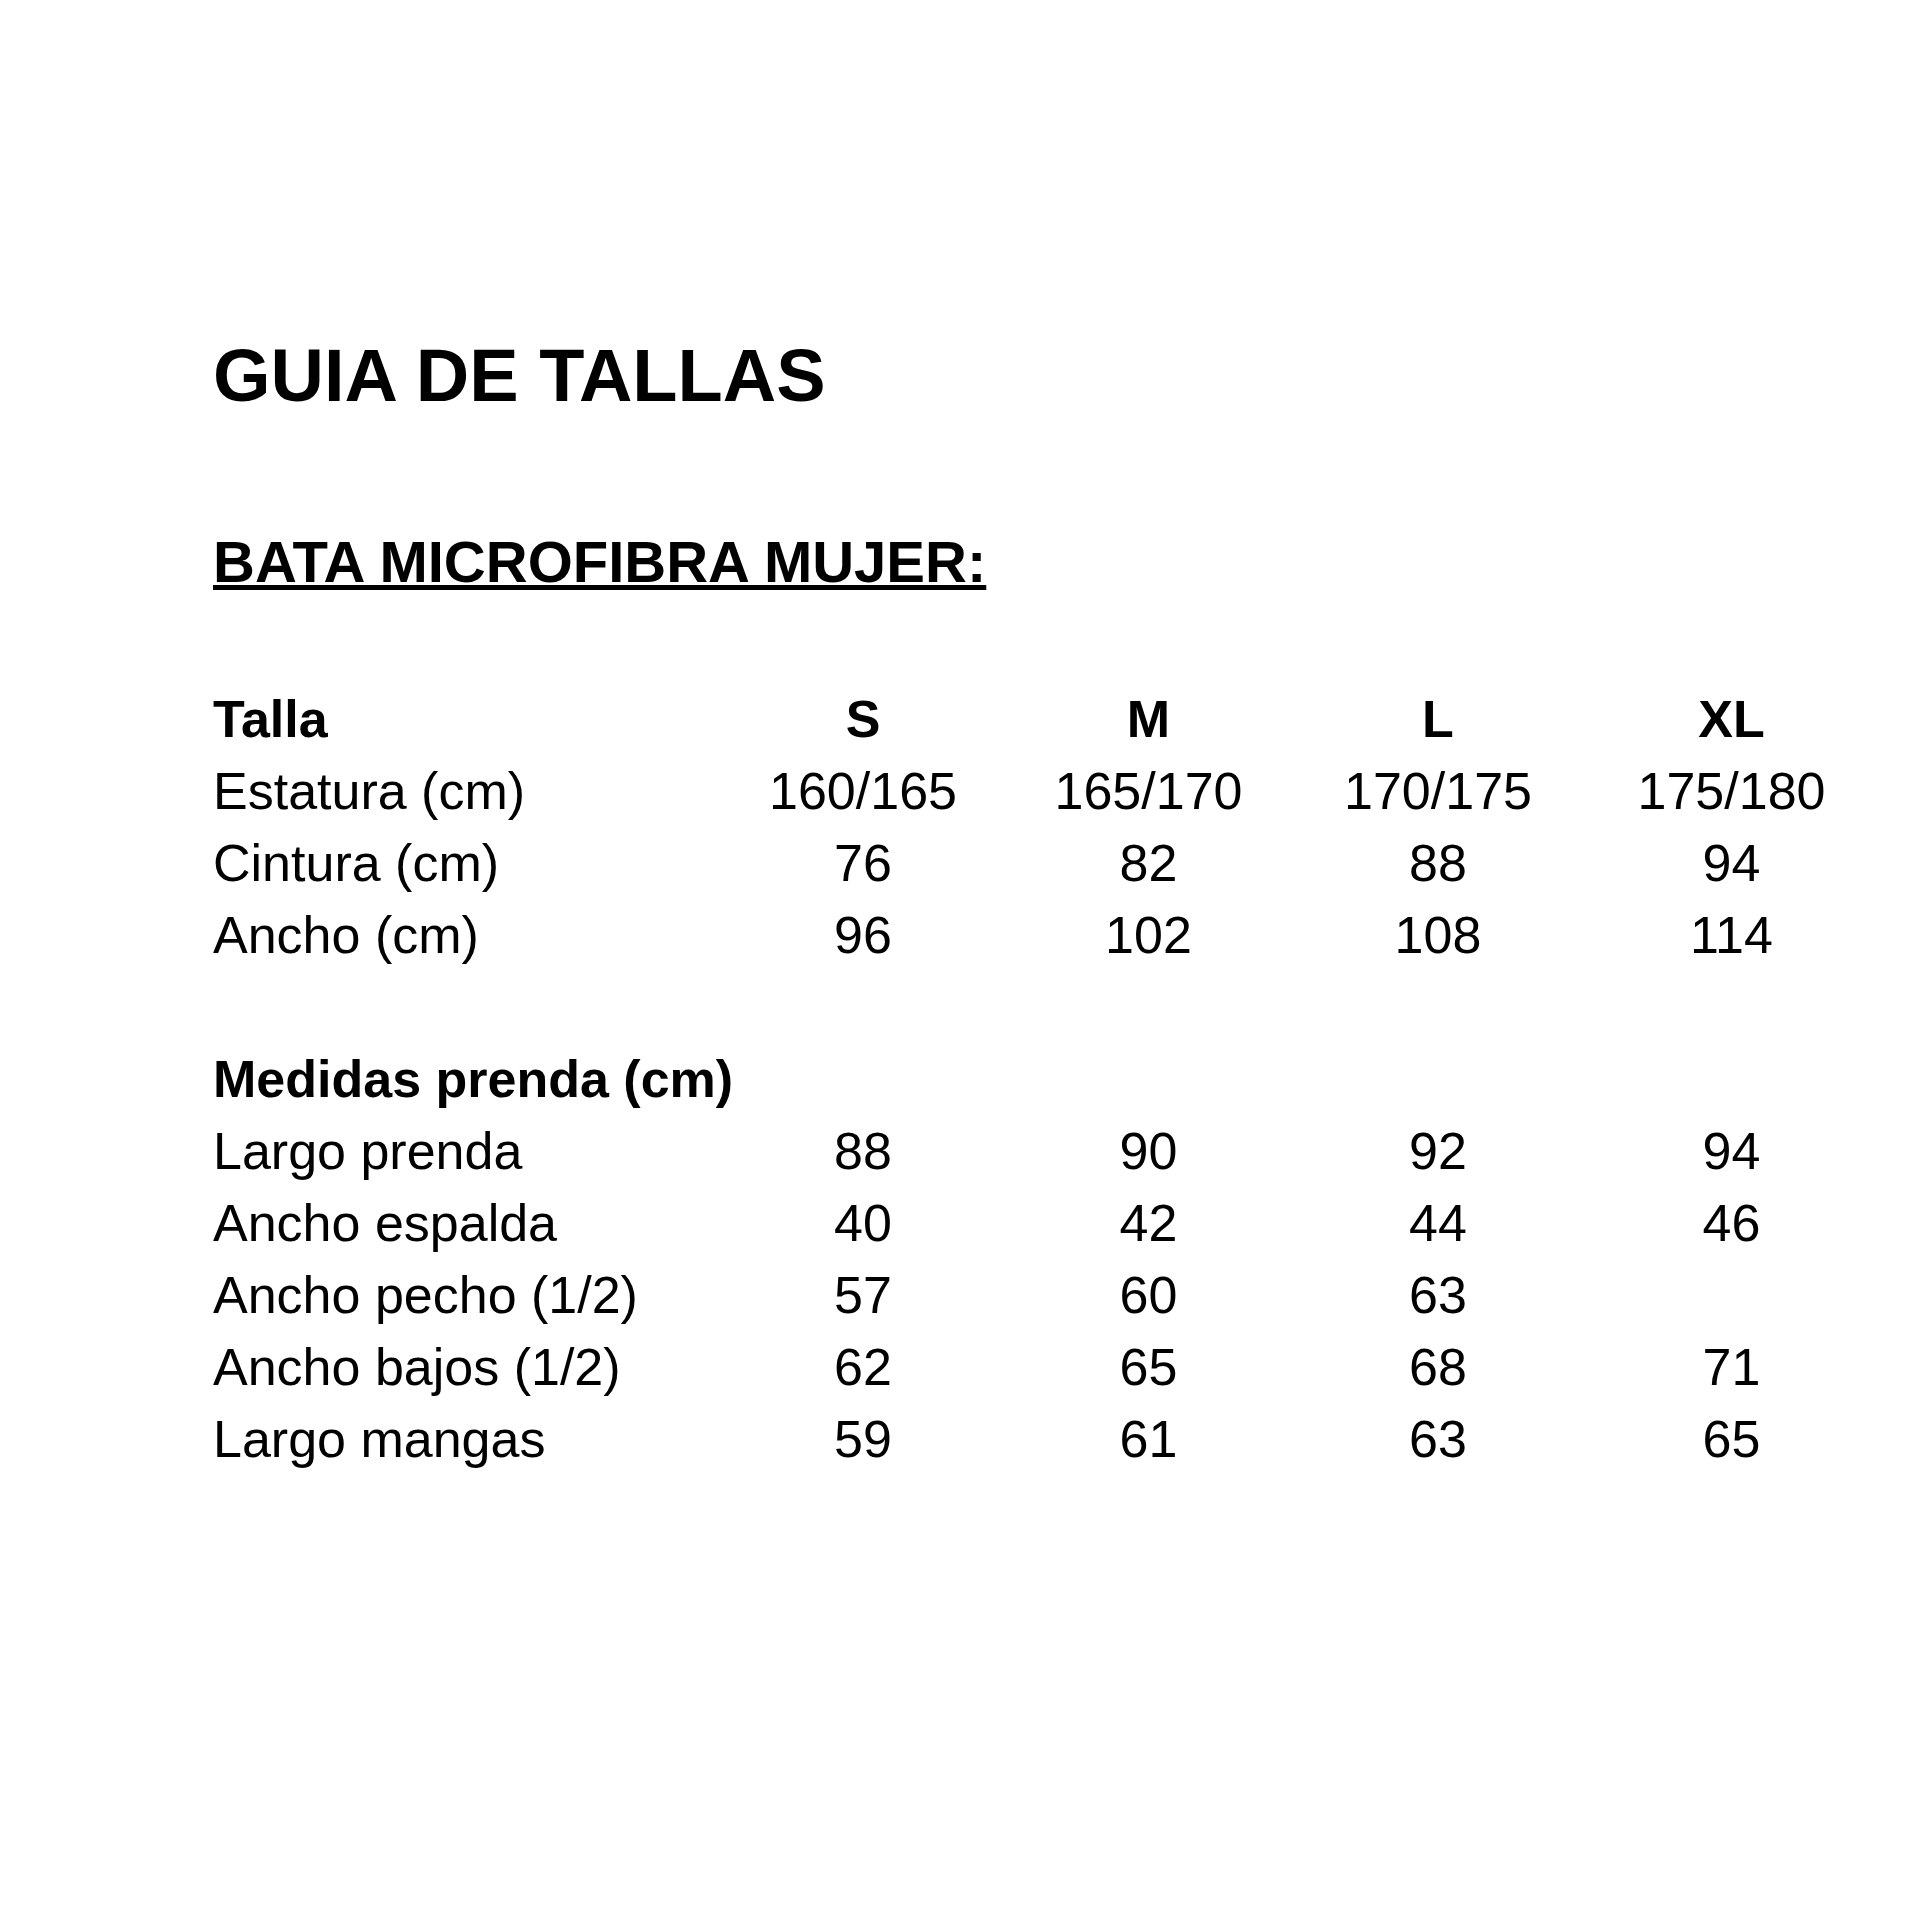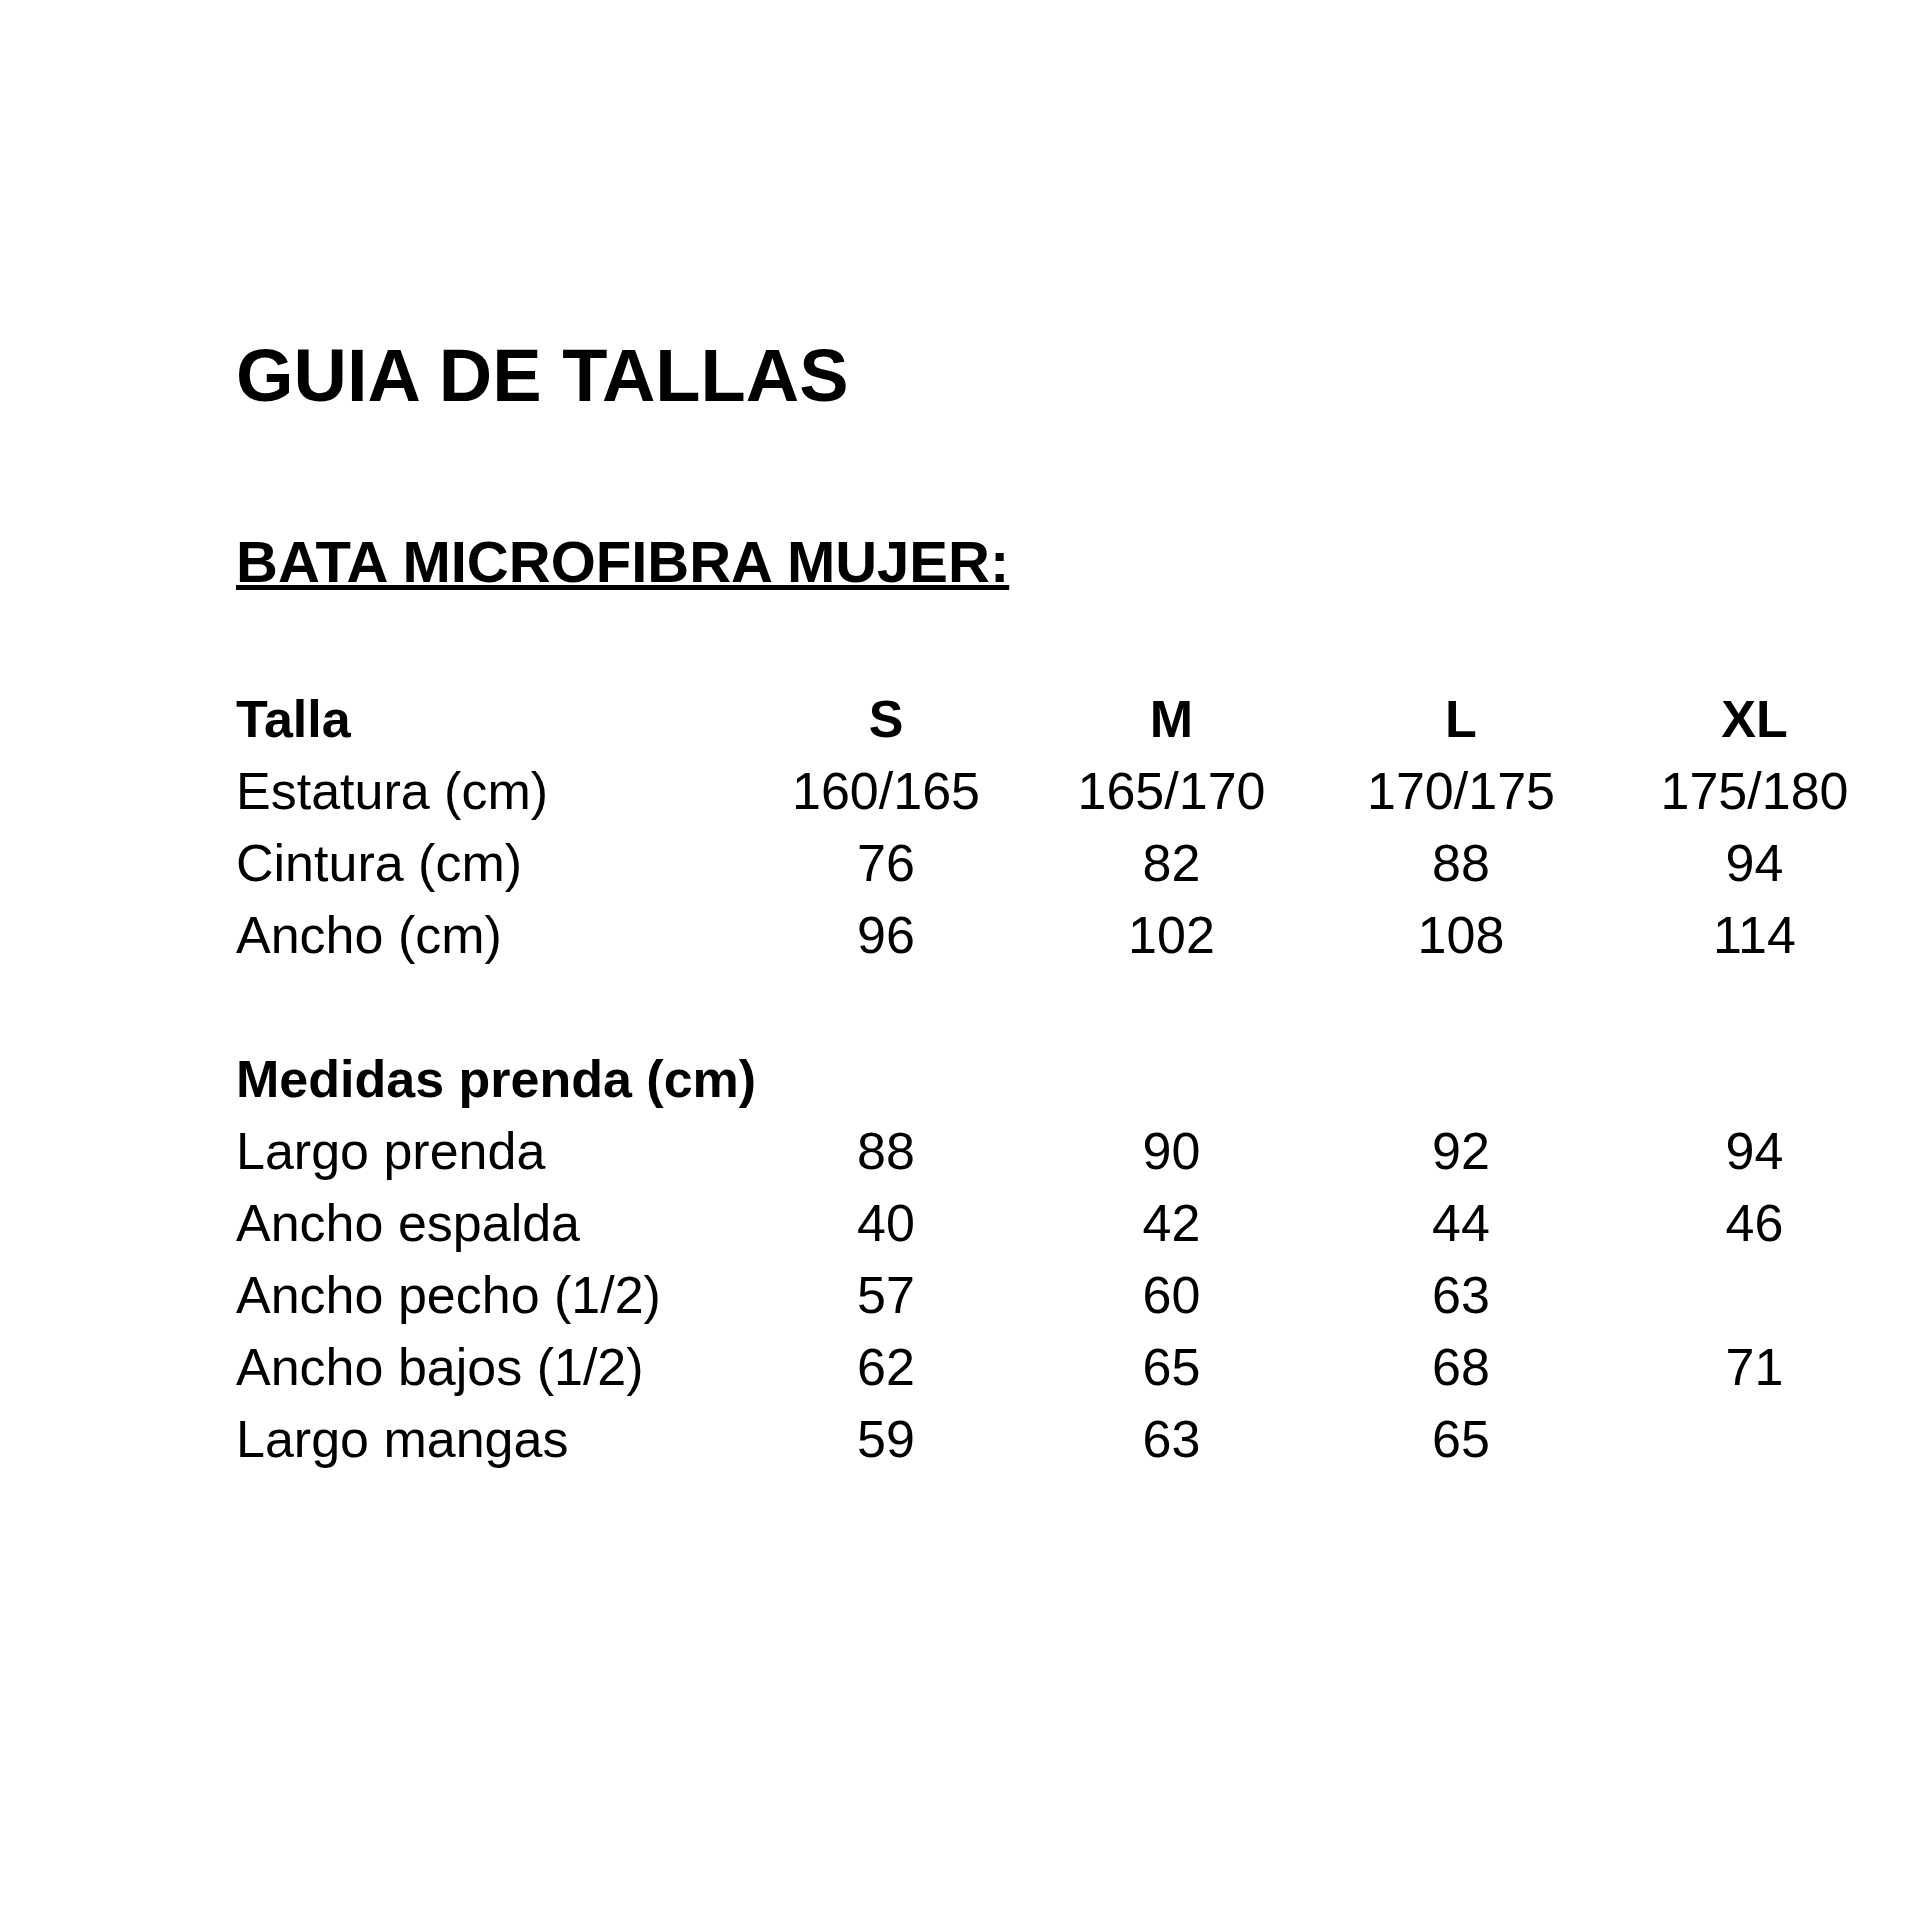--- a/index.html
+++ b/index.html
@@ -16,21 +16,20 @@
     position: relative;
     width: 1928px;
     height: 1928px;
     background: #ffffff;
   }
   .content {
     position: absolute;
     left: 213px;
     top: 338px;
     width: 1609px;
-    margin-left: 23px;
   }
   h1.title {
     margin: 0;
     font-size: 74px;
     line-height: 76px;
     font-weight: bold;
     letter-spacing: 0;
   }
   h2.subtitle {
     margin: 110px 0 0 0;
@@ -150,20 +149,21 @@
         <div class="label">Ancho bajos (1/2)</div>
         <div class="val">62</div>
         <div class="val">65</div>
         <div class="val">68</div>
         <div class="val">71</div>
       </div>
 
       <div class="t-row">
         <div class="label">Largo mangas</div>
         <div class="val">59</div>
+        <div class="val">61</div>
         <div class="val">63</div>
         <div class="val">65</div>
       </div>
 
     </div>
   </div>
 </div>
 
 
 </body></html>

